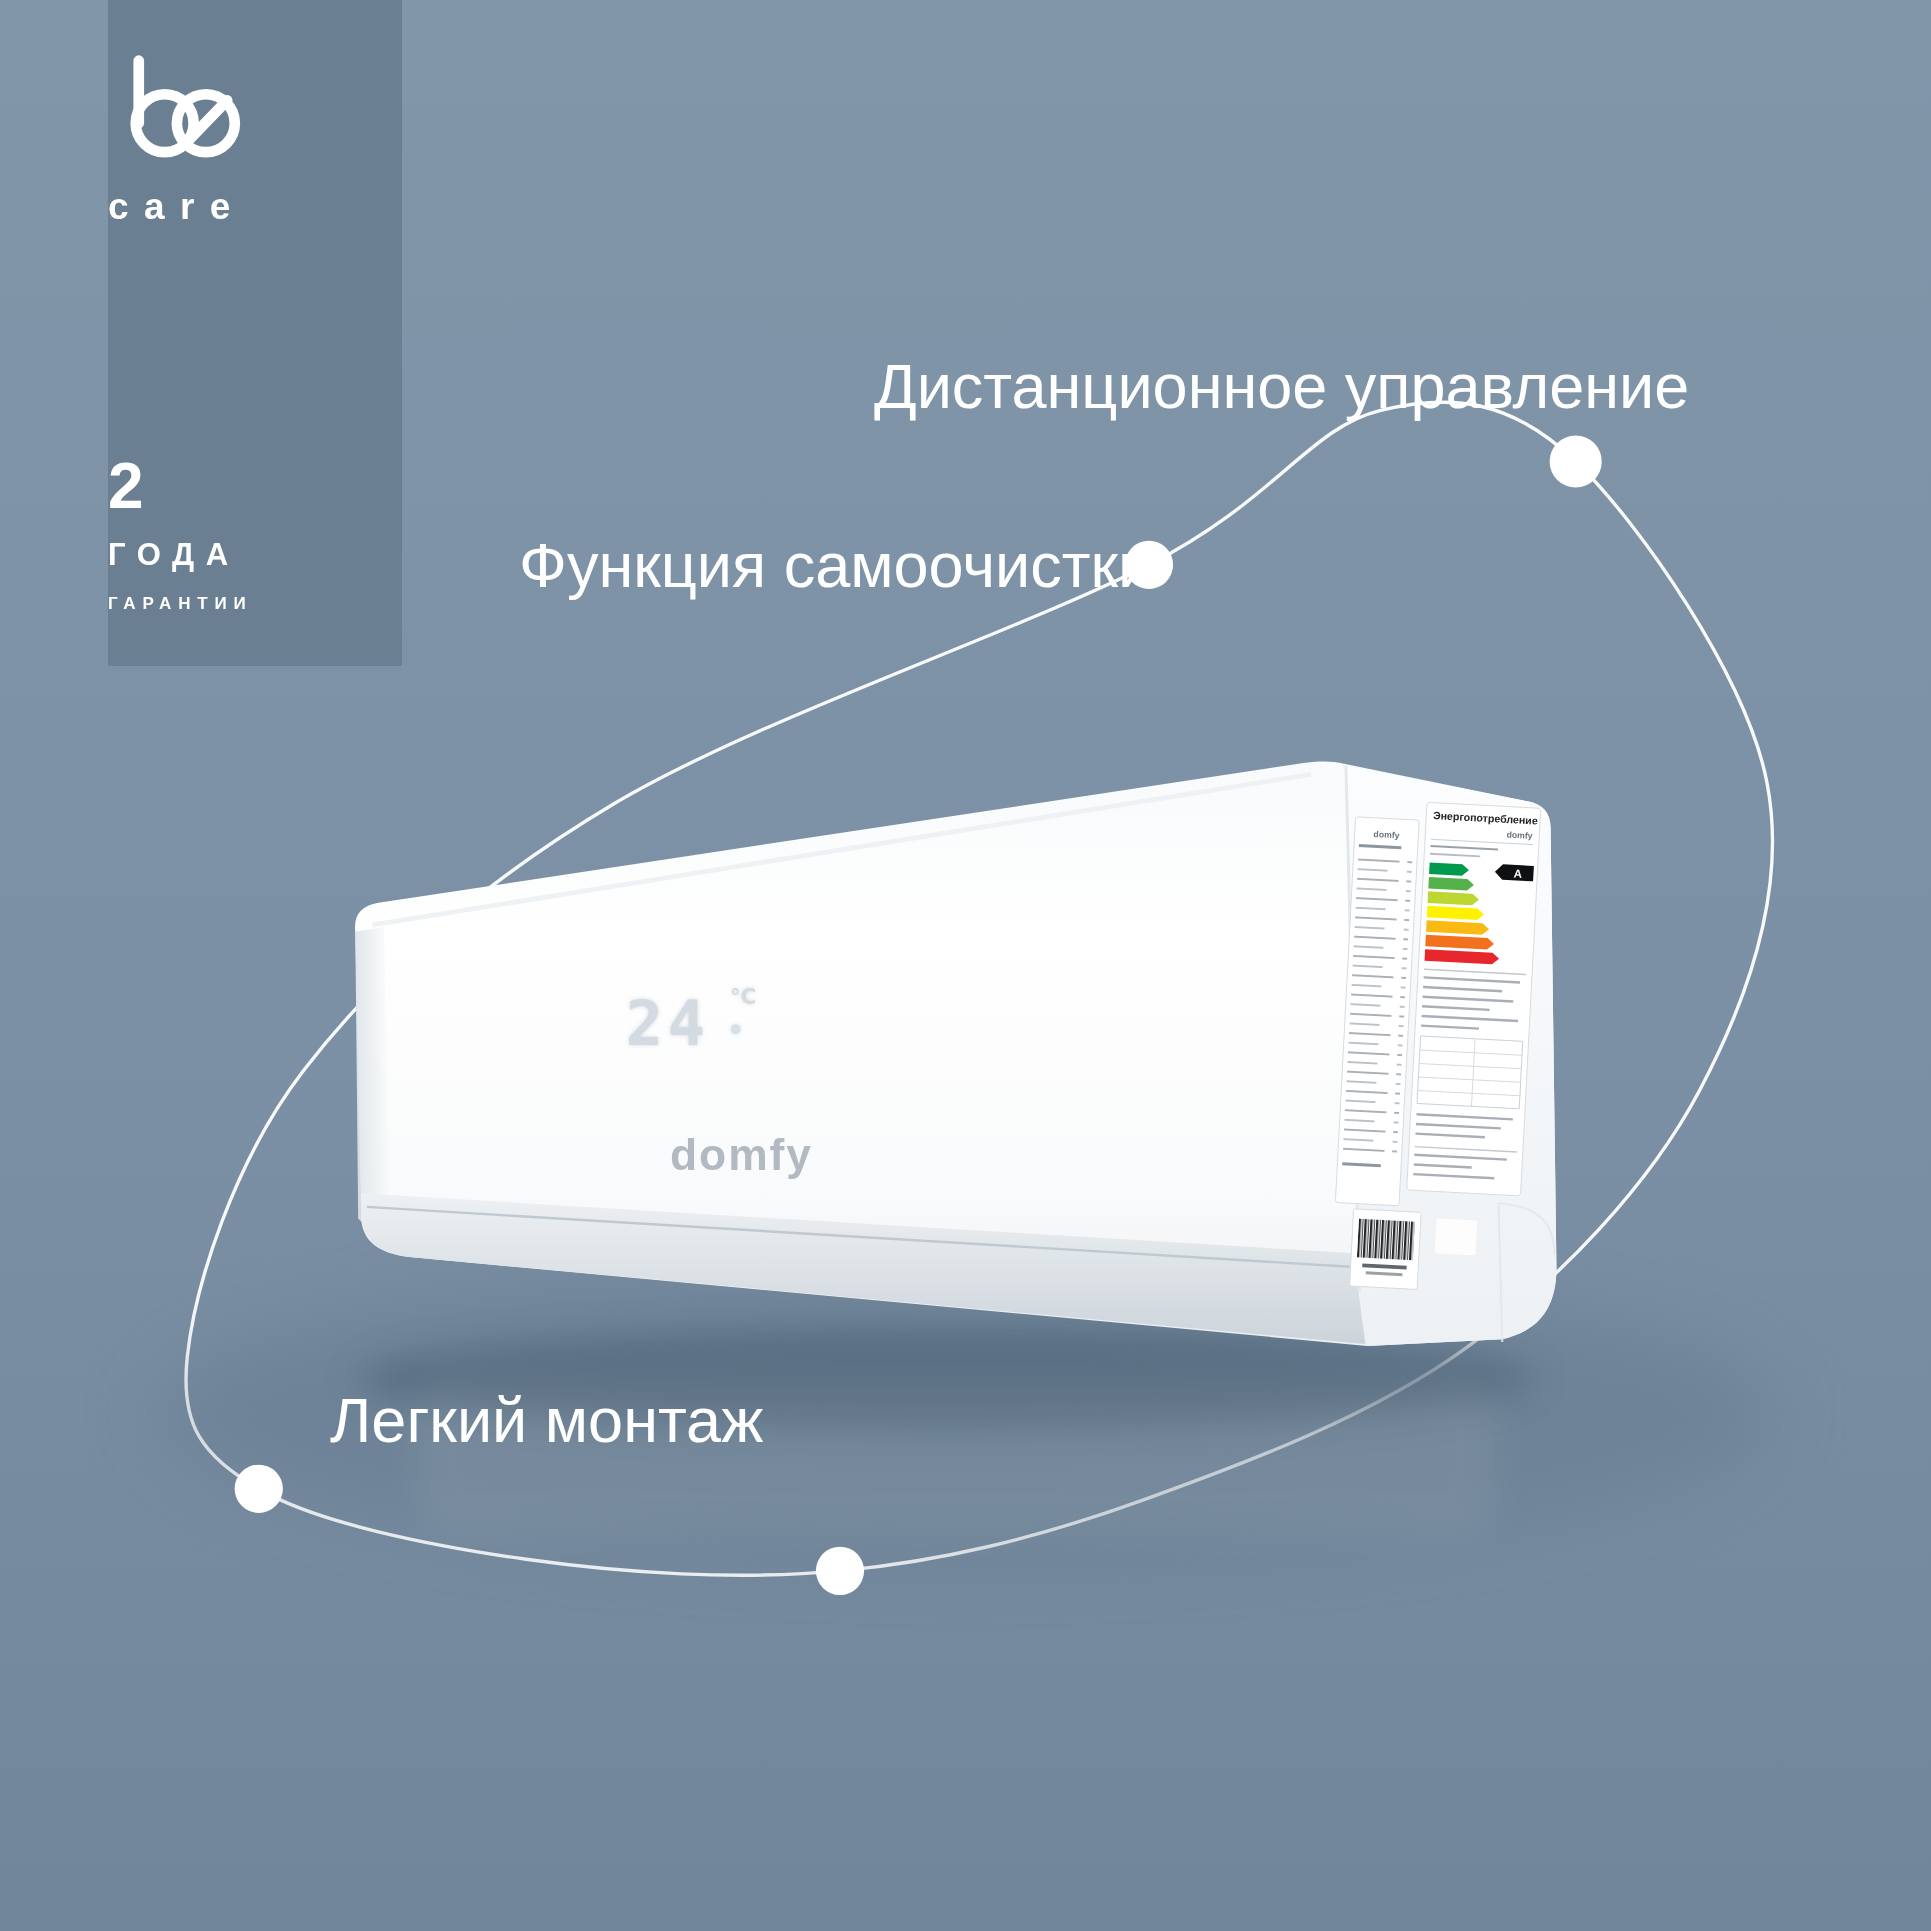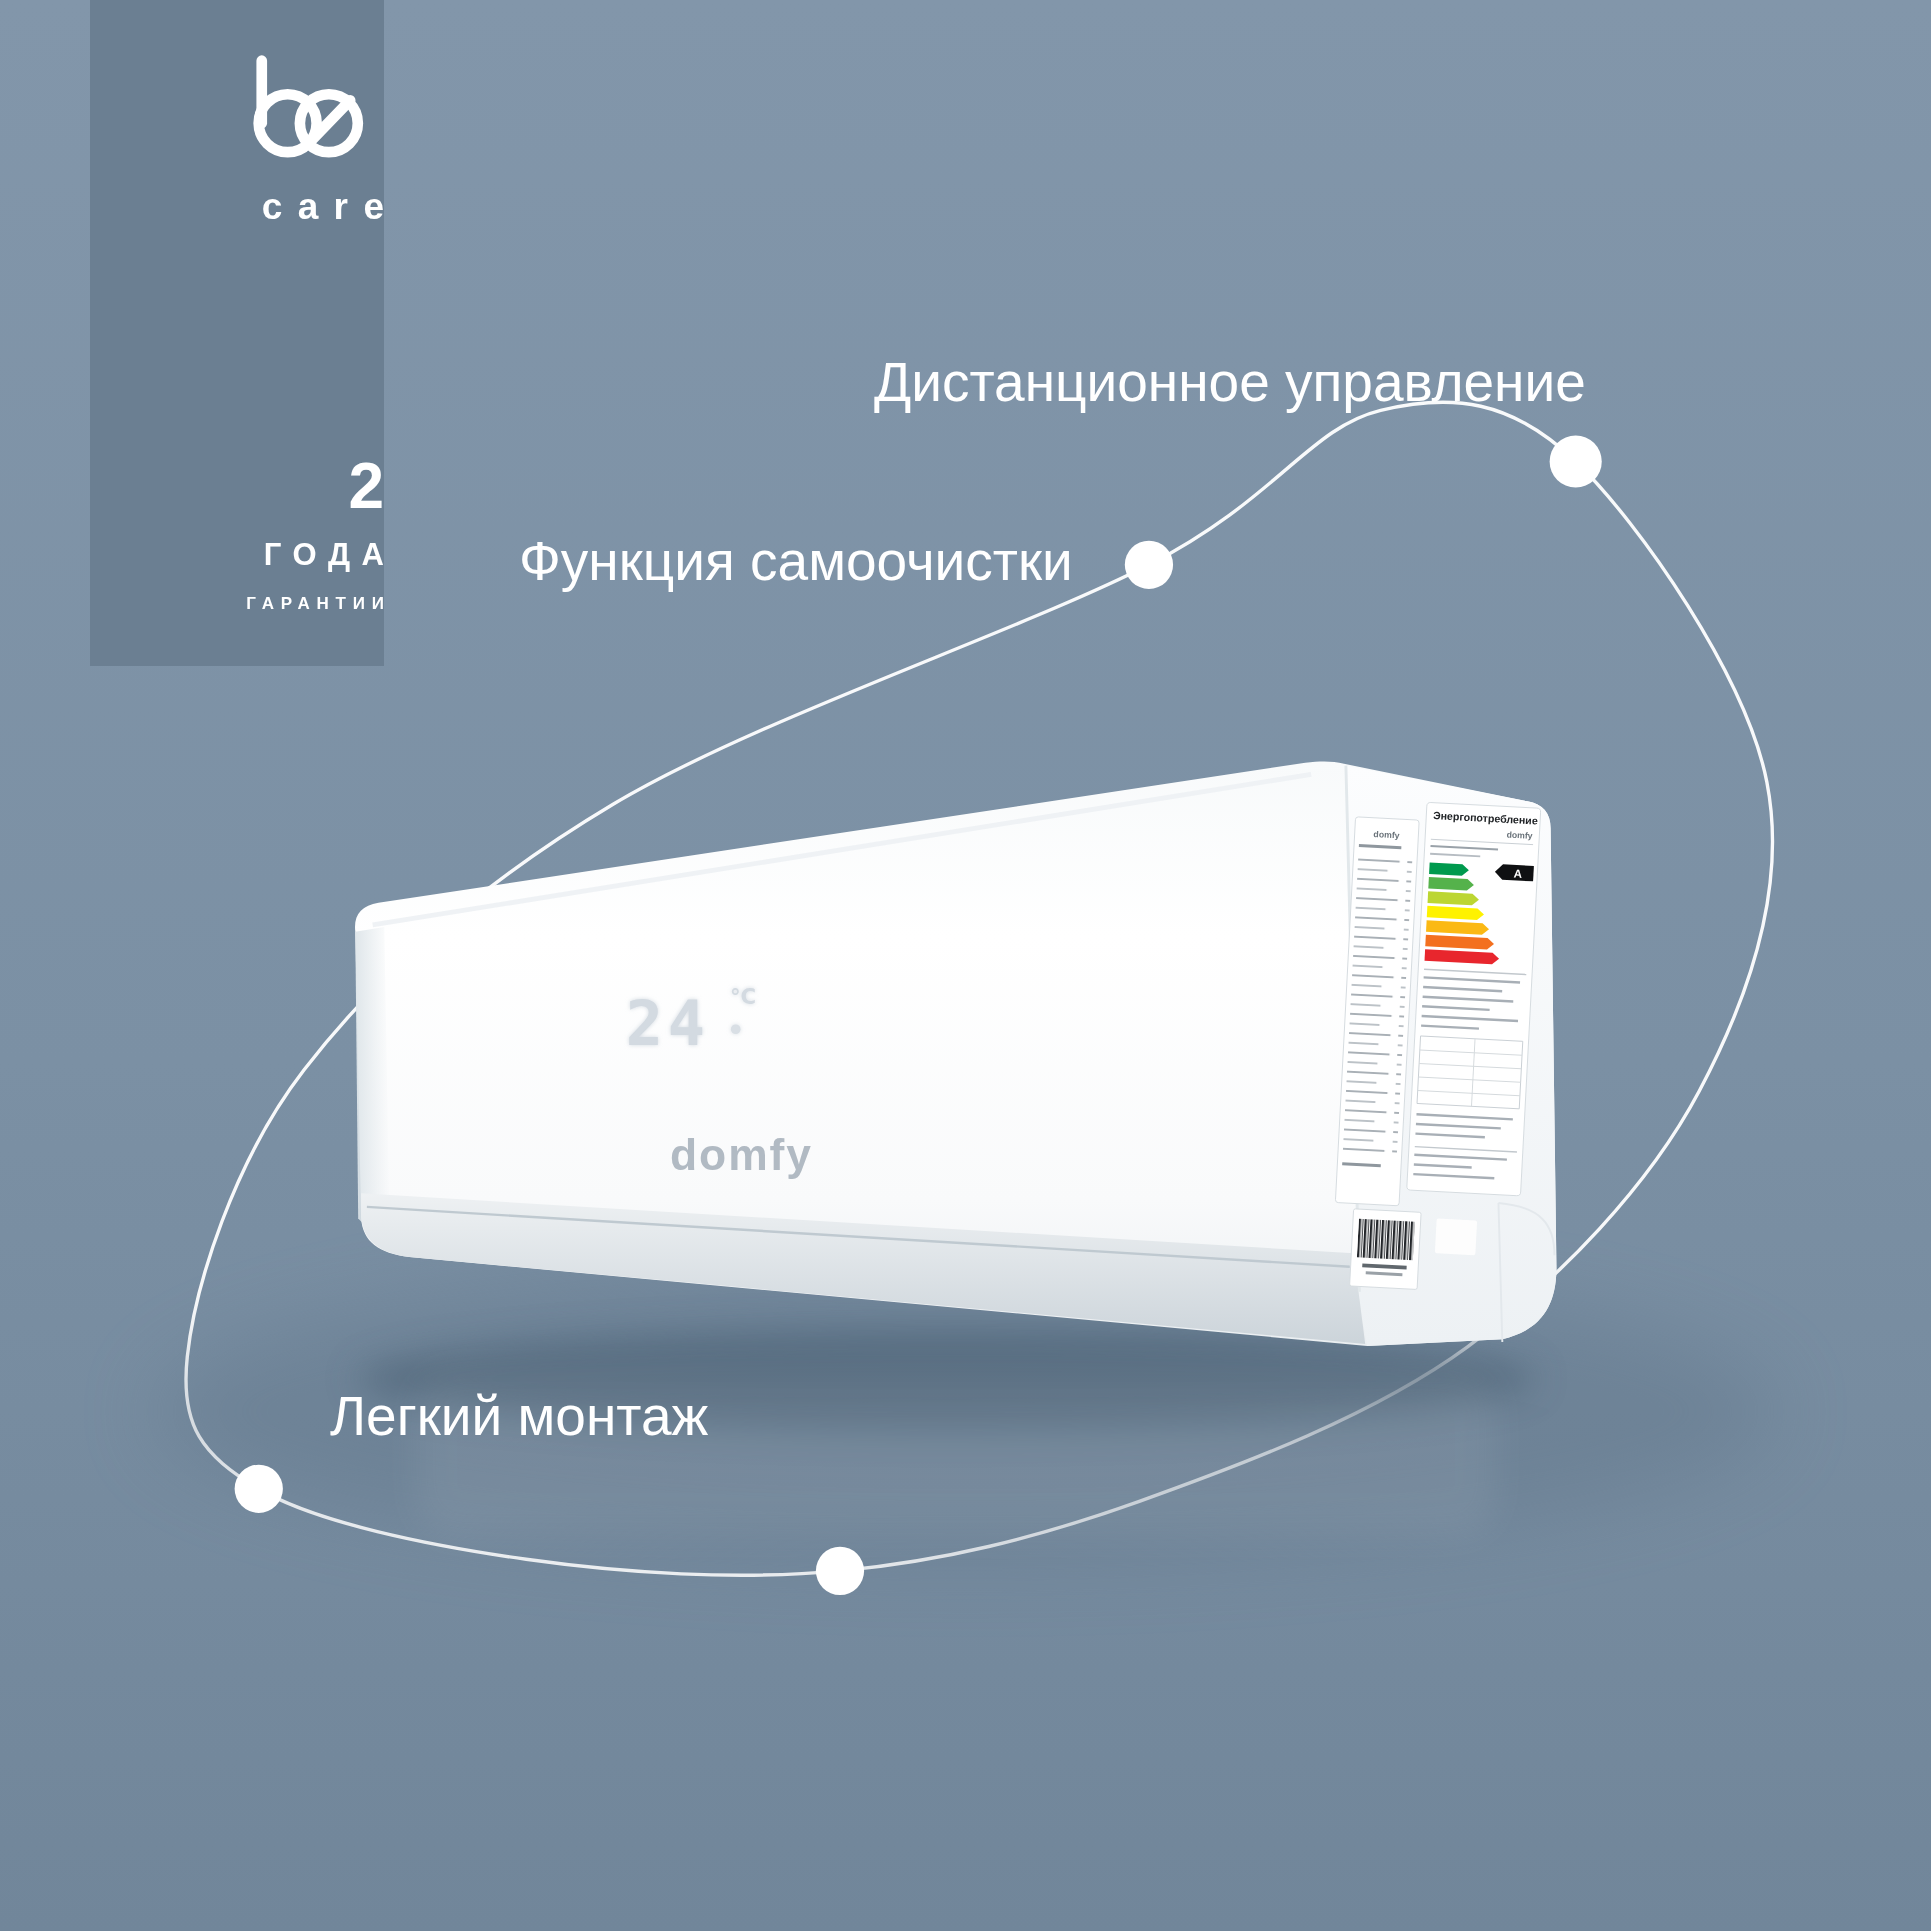--- a/index.html
+++ b/index.html
@@ -2,30 +2,30 @@
 <html><head>
 <meta charset="utf-8">
 <style>
   *{margin:0;padding:0;box-sizing:border-box}
   html,body{width:1931px;height:1931px;font-family:"Liberation Sans",sans-serif}
   .canvas{position:relative;width:1931px;height:1931px;overflow:hidden;
     background:linear-gradient(180deg,#8296aa 0%,#7b90a4 55%,#71869a 100%)}
   .scene{position:absolute;left:0;top:0;width:1931px;height:1931px}
 
   
-  .ribbon{position:absolute;left:90px;top:0;width:294px;height:666px;background:#6b7f92;
-    display:flex;flex-direction:column;align-items:flex-end;padding:50px 0 52px}
+  .ribbon{position:absolute;left:108px;top:0;width:294px;height:666px;background:#6b7f92;
+    display:flex;flex-direction:column;align-items:flex-start;padding:50px 0 52px}
   .logo{width:153px;height:122px}
   .care{color:#fff;font-size:37px;font-weight:700;letter-spacing:15.4px;margin-right:-15.4px;margin-top:13.5px}
   .wyears{color:#fff;font-size:64px;font-weight:700;margin-top:auto;line-height:1}
   .wword1{color:#fff;font-size:31px;font-weight:600;letter-spacing:11.6px;margin-right:-11.6px;margin-top:19.3px}
   .wword2{color:#fff;font-size:17px;font-weight:600;letter-spacing:6.8px;margin-right:-6.8px;margin-top:21px}
 
   
-  .callout{position:absolute;color:#fff;font-size:55px;font-weight:400;white-space:nowrap;line-height:1.1}
+  .callout{position:absolute;color:#fff;font-size:63px;font-weight:400;white-space:nowrap;line-height:1.1}
   .c1{left:874px;top:352px}
   .c2{left:519px;top:531px}
   .c3{left:330px;top:1386px}
   .c4{left:896px;top:1539px}
 
   
   .loop{fill:none;stroke:#ffffff;stroke-width:3.5;opacity:.95}
   .dot{fill:#ffffff}
   .led{font-family:"DejaVu Sans Mono",monospace;font-weight:700;font-size:64px;fill:#d3dae1;letter-spacing:5px}
   .led-unit{font-family:"DejaVu Sans",sans-serif;font-weight:700;font-size:22px;fill:#d3dae1}

